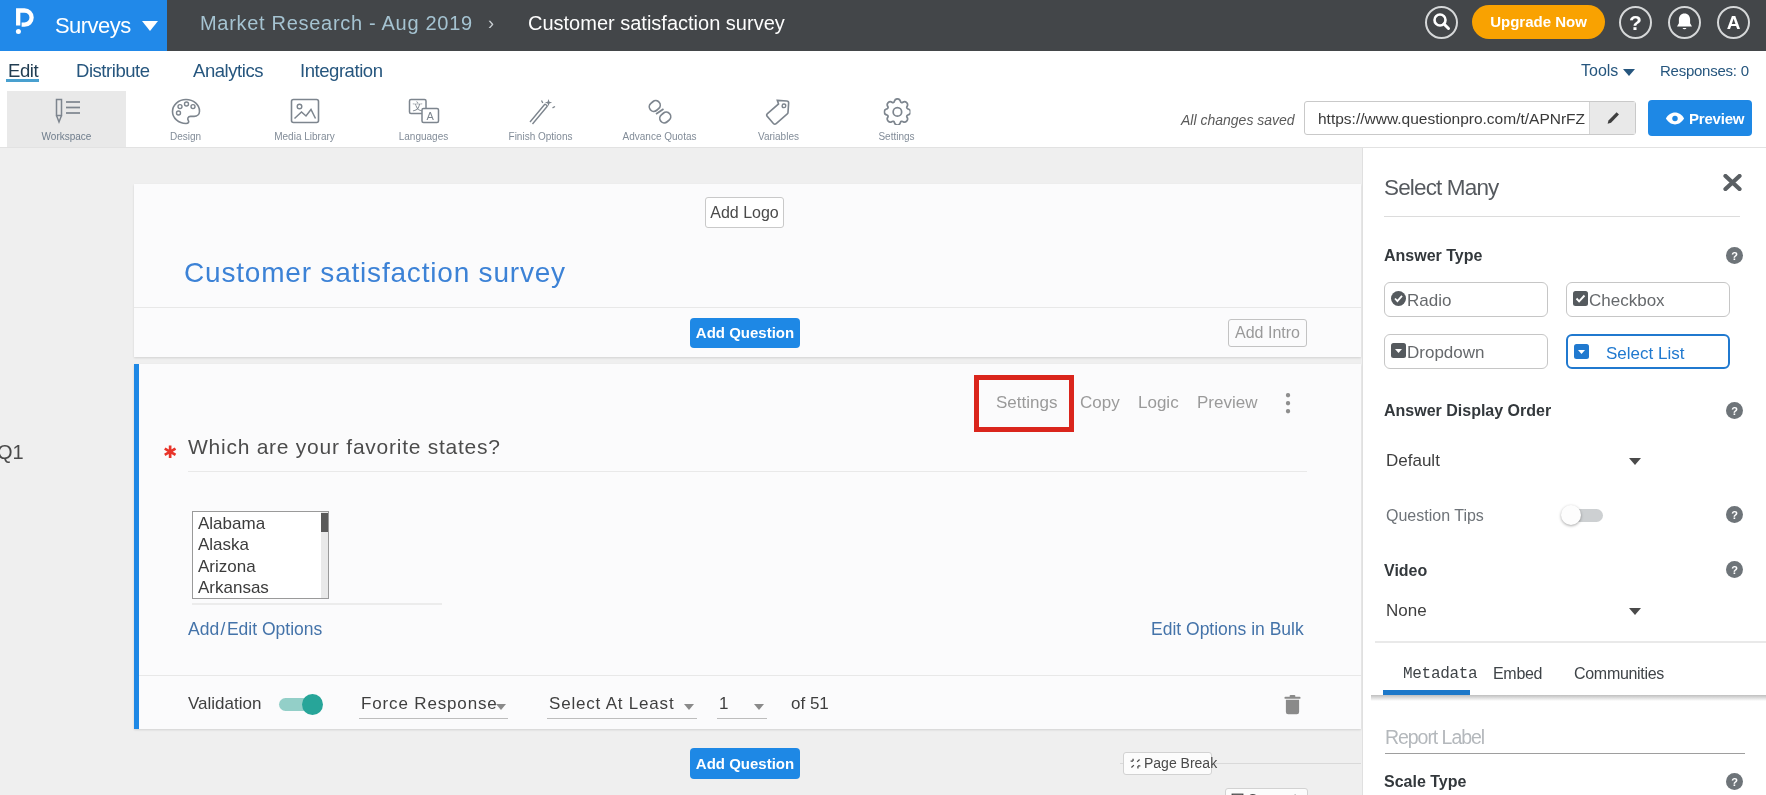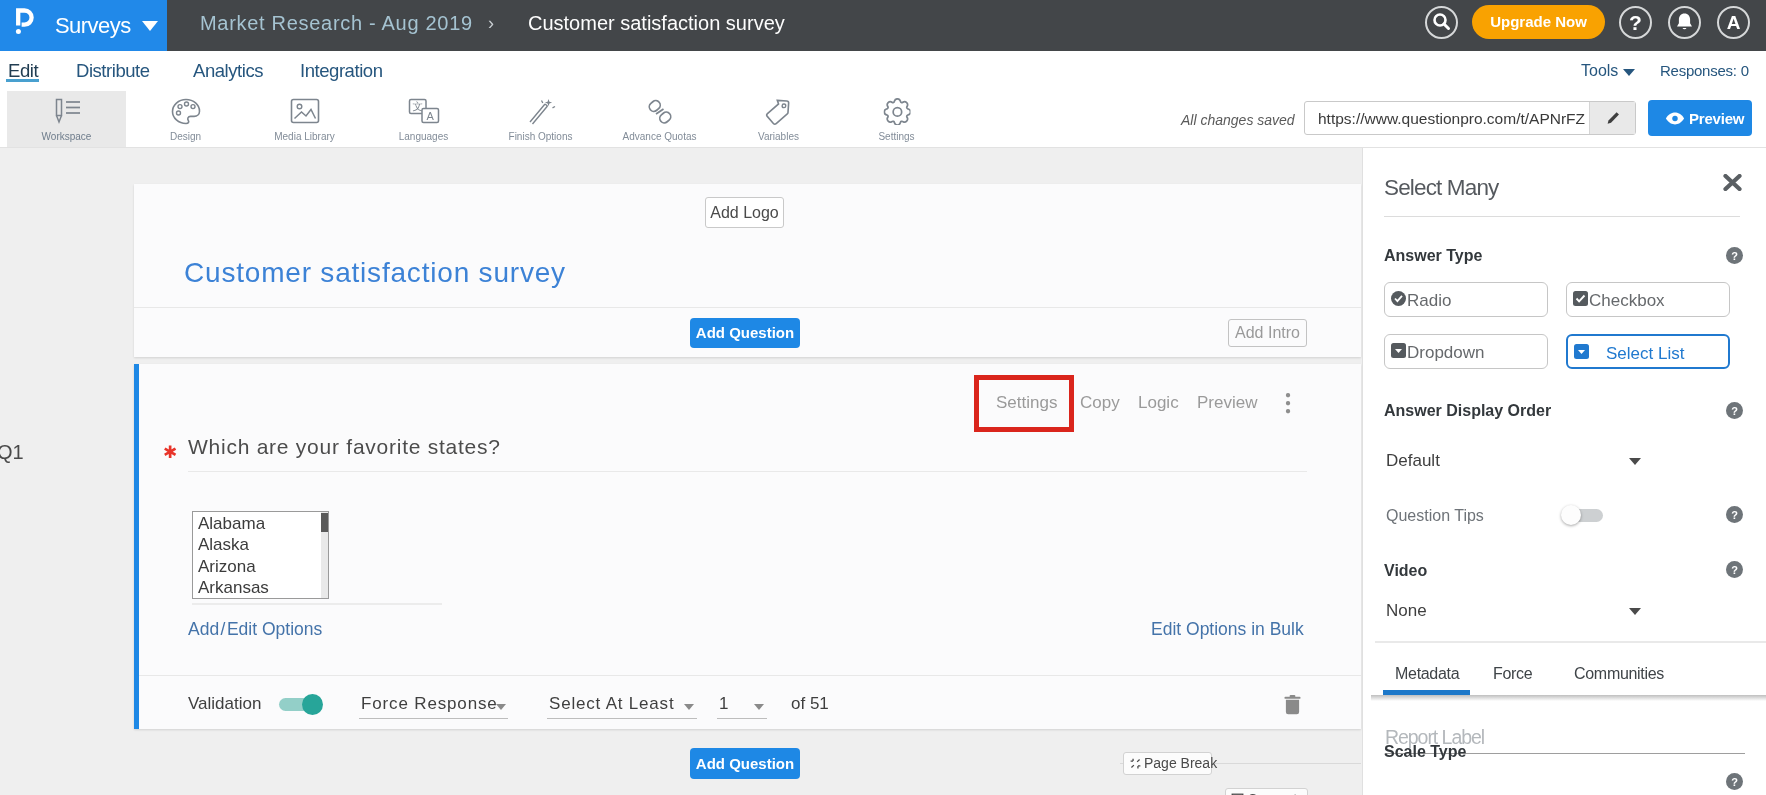--- a/index.html
+++ b/index.html
@@ -93,21 +93,21 @@
 #qtips { position:absolute; left:23px; top:359px; font-size:16px; color:#6e7378; }
 #qtoggle { position:absolute; left:200px; top:361px; width:40px; height:13px; background:#cdd0d2; border-radius:7px; }
 #qknob { position:absolute; left:-2px; top:-4px; width:20px; height:20px; background:#fdfdfd; border-radius:50%; box-shadow:0 1px 3px rgba(0,0,0,0.35); }
 #tabrow { position:absolute; left:0; top:494px; width:404px; height:54px; }
 #tabgrayline { position:absolute; left:12px; top:493px; width:392px; height:2px; background:#e9e9e9; }
 .ptab { position:absolute; top:23px; font-size:16px; letter-spacing:-0.3px; color:#3f4448; }
 #tab-active-ul { position:absolute; left:20px; top:48px; width:87px; height:5px; background:#1d78c9; }
 #tabshadow { position:absolute; left:8px; top:53px; width:396px; height:6px; background:linear-gradient(#bfbfbf,rgba(245,245,245,0)); }
 #replabel { position:absolute; left:22px; top:578px; font-size:19.5px; letter-spacing:-1.05px; color:#b4b8bc; }
 #repline { position:absolute; left:22px; top:605px; width:360px; height:1px; background:#9e9e9e; }
-#scaletype { top:595px; }
+#scaletype { top:625px; }
 </style>
 </head>
 <body>
 <div id="page">
 
   <div id="topbar">
     <div id="logoarea">
       <svg width="26" height="32" viewBox="0 0 26 32" style="position:absolute;left:14px;top:4px;">
         <path d="M4.2 21.5 V6.5 H10.5 a7.1 7.1 0 0 1 0 14.2 H7.6" fill="none" stroke="#fff" stroke-width="4.3"></path>
         <circle cx="4.4" cy="27.5" r="2.5" fill="#fff"></circle>
@@ -361,22 +361,22 @@
       </div>
     <div class="pbold" style="top:414px;">Video</div>
     <svg class="helpc" style="top:413px;" width="17" height="17" viewBox="0 0 17 17">
         <circle cx="8.5" cy="8.5" r="8.5" fill="#6e7479"></circle>
         <text x="8.5" y="12.5" font-size="11" font-weight="bold" fill="#fff" text-anchor="middle" font-family="Liberation Sans">?</text>
       </svg>
     <div class="pddl" style="top:453px;">None</div>
     <div class="pcaret" style="top:460px;"></div>
     <div id="tabgrayline"></div>
     <div id="tabrow">
-      <div class="ptab" style="left:32px;">Metadata</div>
-      <div class="ptab" style="left:130px;">Force</div>
+      <div class="ptab" style="left:40px;font-family:Liberation Mono, monospace;">Metadata</div>
+      <div class="ptab" style="left:130px;">Embed</div>
       <div class="ptab" style="left:211px;">Communities</div>
       <div id="tab-active-ul"></div>
       <div id="tabshadow"></div>
     </div>
     <div id="replabel">Report Label</div>
     <div id="repline"></div>
     <div class="pbold" id="scaletype">Scale Type</div>
     <svg class="helpc" style="top:625px;" width="17" height="17" viewBox="0 0 17 17">
         <circle cx="8.5" cy="8.5" r="8.5" fill="#6e7479"></circle>
         <text x="8.5" y="12.5" font-size="11" font-weight="bold" fill="#fff" text-anchor="middle" font-family="Liberation Sans">?</text>

